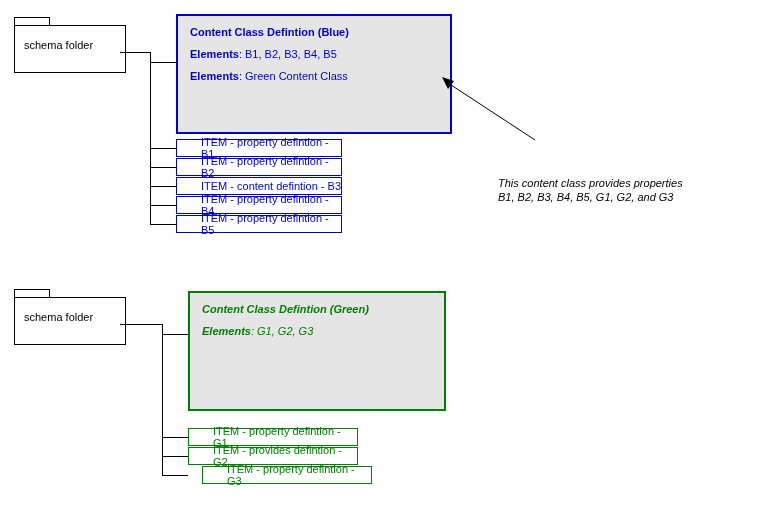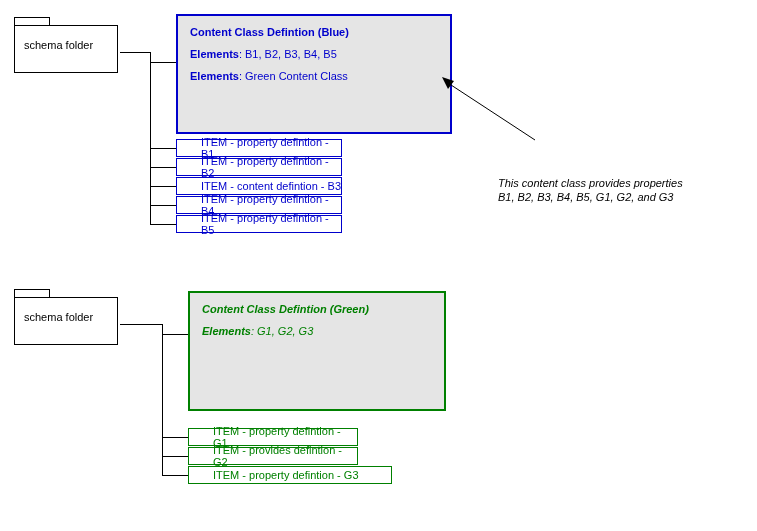--- a/index.html
+++ b/index.html
@@ -10,21 +10,21 @@
     background: #fff;
     width: 757px;
     height: 531px;
     position: relative;
   }
   .canvas { position: relative; width: 757px; height: 531px; }
 
   
   .folder {
     position: absolute;
-    width: 104px;
+    width: 112px;
     height: 54px;
     text-align: center;
   }
   .folder .tab {
     position: absolute;
     top: 0; left: 0;
     width: 34px; height: 8px;
     border: 1px solid #000;
     border-bottom: none;
     background: #fff;
@@ -161,15 +161,15 @@
     <div class="front green" style="left:0; top:0; width:230px; height:96px; padding:10px 12px;font-style:italic;">
       <div class="line bold">Content Class Defintion (Green)</div>
       <div class="line">
         <span class="bold">Elements</span><span>: G1, G2, G3</span>
       </div>
     </div>
   </div>
 
   <div class="itemrow green" style="left:188px; top:428px; width:170px;">ITEM - property defintion - G1</div>
   <div class="itemrow green" style="left:188px; top:447px; width:170px;">ITEM - provides defintion - G2</div>
-  <div class="itemrow green" style="left:188px; top:466px; width:204px;">ITEM - property defintion - G3</div>
+  <div class="itemrow green" style="left:202px; top:466px; width:170px;">ITEM - property defintion - G3</div>
 
 </div>
 
 </body></html>

